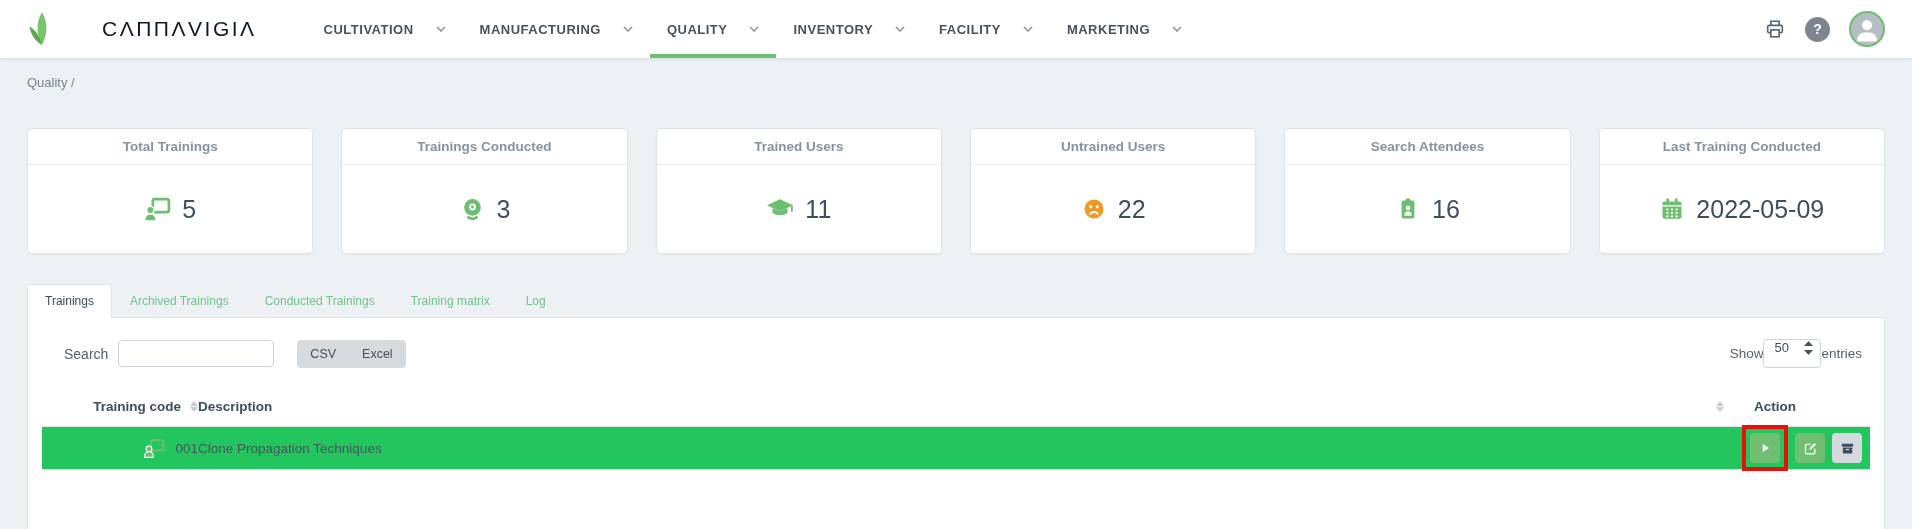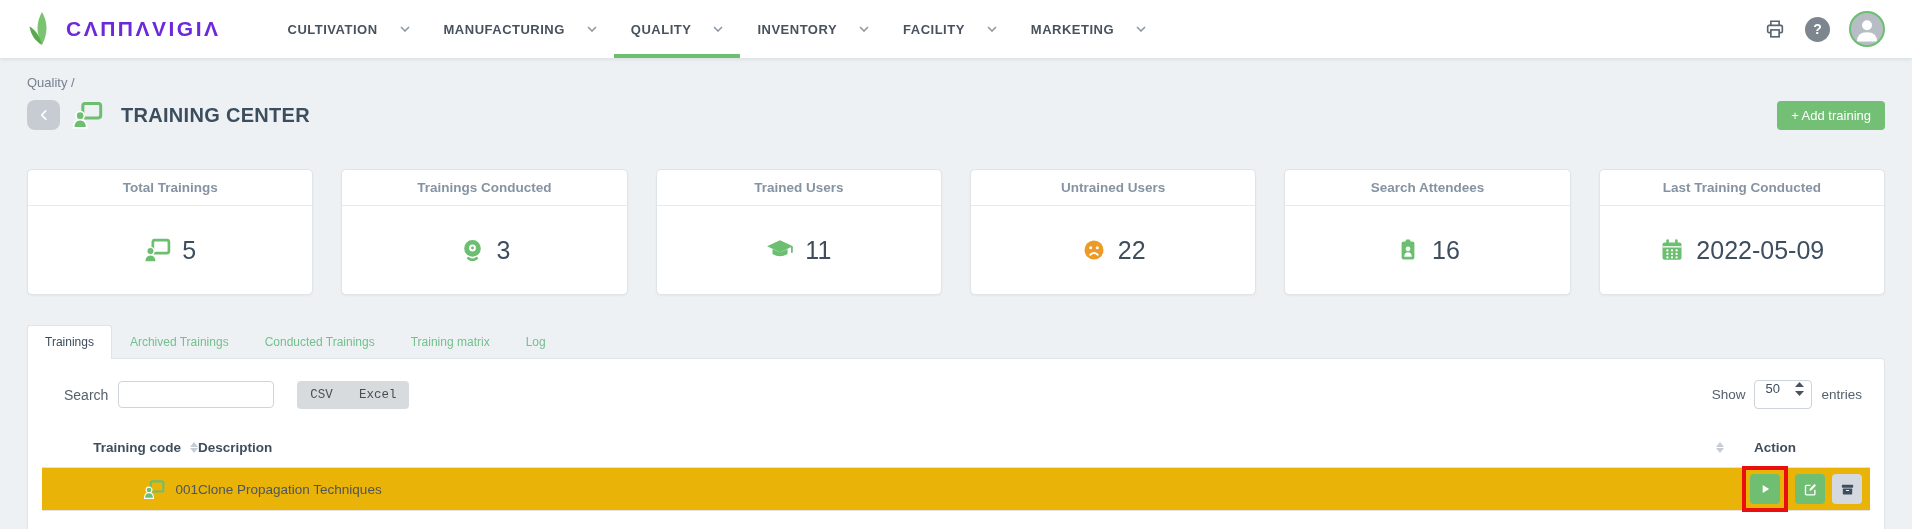--- a/index.html
+++ b/index.html
@@ -8,21 +8,21 @@
     font-family:"Liberation Sans", sans-serif;
     background:#edf1f4;
     color:#3d4d5d;
   }
   
   .navbar {
     height:58px; background:#fff; display:flex; align-items:center;
     padding:0 27px; box-shadow:0 1px 4px rgba(40,50,60,.12); position:relative; z-index:5;
   }
   .brand { display:flex; align-items:center; gap:9px; cursor:pointer; }
-  .brand-text { font-size:21px; font-weight:700; letter-spacing:2.5px; color:#6d28d9; }
+  .brand-text { font-size:21px; font-weight:400; letter-spacing:2.5px; color:#0f172a;margin-left:36px; }
   .nav { display:flex; align-items:stretch; margin-left:50px; height:58px; }
   .nav-item {
     display:flex; align-items:center; gap:22px; padding:0 17px; cursor:pointer;
     font-size:13px; font-weight:700; letter-spacing:.5px; color:#47525e;
     border-bottom:4px solid transparent; padding-top:4px;
   }
   .nav-item.active { border-bottom-color:#6cbe70; }
   .nav-right { margin-left:auto; display:flex; align-items:center; gap:19px; }
   .icon-btn { background:none; border:none; cursor:pointer; display:flex; align-items:center; }
   .help-circle {
@@ -71,38 +71,38 @@
     min-height:220px; position:relative; z-index:1;
   }
   .toolbar { display:flex; align-items:center; padding:21px 22px 15px 36px; }
   .search-label { font-size:14px; color:#55606c; margin-right:10px; }
   .search-input {
     width:156px; height:27px; border:1px solid #ced4da; border-radius:4px;
     font-family:inherit; font-size:13px; padding:0 8px; outline:none;
   }
   .export-group { margin-left:23px; background:#d8dbde; border-radius:4px; display:flex; overflow:hidden; }
   .export-btn {
-    border:none; background:transparent; font-family:Liberation Mono, monospace; font-size:12.5px;
+    border:none; background:transparent; font-family:Liberation Sans, sans-serif; font-size:12.5px;
     color:#454f5a; padding:7px 13px; cursor:pointer;
   }
-  .toolbar-right { margin-left:auto; display:flex; align-items:center; gap:9px; font-size:13.5px; color:#55606c; }
+  .toolbar-right { margin-left:auto; display:flex; align-items:center; font-size:13.5px; color:#55606c; }
   .pagesize {
     width:58px; height:29px; border:1px solid #ced4da; border-radius:4px; background:#fff;
     display:flex; align-items:center; justify-content:space-between; padding:0 7px 12px 10px;
     font-size:13px; color:#3d4d5d; cursor:pointer;
   }
   
   .table-wrap { margin:6px 14px 0 14px; }
   .thead { display:flex; align-items:center; padding:10px 0 12px 0; }
   .th { font-size:13.5px; font-weight:700; color:#3e4e5e; display:flex; align-items:center; gap:9px; }
   .col-code { width:156px; padding-left:22px;justify-content:flex-end; }
   .col-desc { flex:1; justify-content:space-between; }
   .col-action { width:146px; padding-left:30px; }
   .trow {
-    display:flex; align-items:center; height:44px; background:#eab308;
+    display:flex; align-items:center; height:44px; background:#22c55e;
     border-top:1px solid #e2e2e2; border-bottom:1px solid #e2e2e2;
   }
   .cell { font-size:13.5px; color:#4b555f; display:flex; align-items:center; gap:10px; }
   .action-cell { justify-content:flex-end; padding-right:8px; padding-left:0; gap:7px; }
   .action-btn {
     width:30px; height:30px; border:none; border-radius:4px; cursor:pointer;
     display:flex; align-items:center; justify-content:center; flex:0 0 auto;
   }
   .action-btn.green { background:#6fbe72; }
   .action-btn.gray  { background:#d4d9df; }
@@ -174,34 +174,20 @@
         <circle cx="12" cy="9" r="4" fill="#fff"></circle>
         <path d="M4 22 q0-7.5 8-7.5 q8 0 8 7.5 z" fill="#fff"></path>
       </svg>
     </div>
   </div>
 </header>
 
 <div class="main">
   <div class="breadcrumb">Quality /</div>
 
-  <div class="title-row">
-    <button class="back-btn">
-      <svg width="14" height="14" viewBox="0 0 24 24">
-        <polyline points="15,5 8,12 15,19" fill="none" stroke="#fff" stroke-width="3" stroke-linecap="round" stroke-linejoin="round"></polyline>
-      </svg>
-    </button>
-    <svg width="30" height="30" viewBox="0 0 26 26">
-      <rect x="8.5" y="3" width="15.5" height="12.5" rx="2" fill="none" stroke="#6cbe70" stroke-width="2.6"></rect>
-      <circle cx="6.2" cy="13.6" r="3.6" fill="#6cbe70" stroke="#fff" stroke-width="1.4"></circle>
-      <path d="M0.6 24 q0-7 5.6-7 q5.6 0 5.6 7 z" fill="#6cbe70" stroke="#fff" stroke-width="1.4"></path>
-    </svg>
-    <h1 class="page-title">TRAINING CENTER</h1>
-    <button class="add-btn">+ Add training</button>
-  </div>
 
   <div class="stats">
     <div class="card">
       <div class="card-head">Total Trainings</div>
       <div class="card-body">
         <svg width="27" height="27" viewBox="0 0 26 26">
           <rect x="8.5" y="3" width="15.5" height="12.5" rx="2" fill="none" stroke="#6cbe70" stroke-width="2.6"></rect>
           <circle cx="6.2" cy="13.6" r="3.6" fill="#6cbe70" stroke="#fff" stroke-width="1.4"></circle>
           <path d="M0.6 24 q0-7 5.6-7 q5.6 0 5.6 7 z" fill="#6cbe70" stroke="#fff" stroke-width="1.4"></path>
         </svg>

